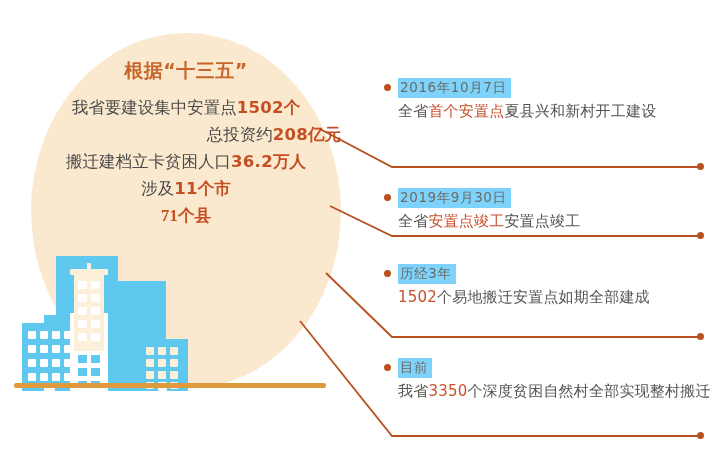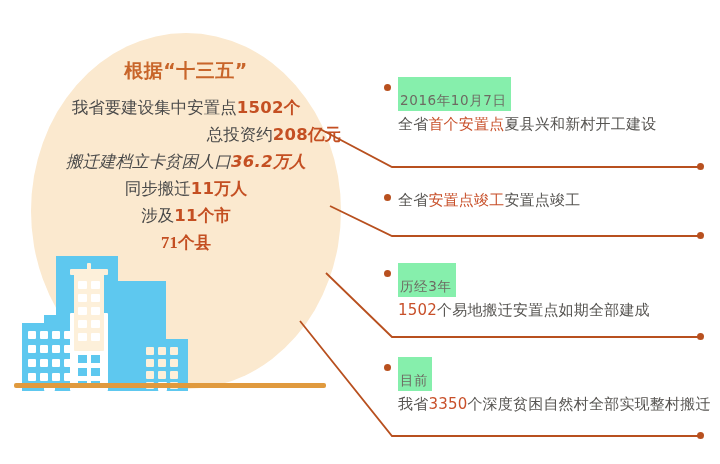--- a/index.html
+++ b/index.html
@@ -66,21 +66,21 @@
     letter-spacing: 0.3px;
   }
   .stat-line .unit {
     color: #c44f22;
     font-weight: bold;
   }
 
   
   .sl-1 { padding-right: 0px; }
   .sl-2 { padding-right: 0px; text-align: right; }
-  .sl-3 { padding-right: 0px; font-style: italic; }
+  .sl-3 { padding-right: 0px; }
   .sl-4 { padding-right: 0px; }
   .sl-5 { padding-right: 0px; }
   .sl-6 { padding-right: 0px; font-family: Liberation Serif, serif; }
 
   
   .city {
     position: absolute;
     left: 14px;
     top: 240px;
     width: 200px;
@@ -110,22 +110,22 @@
   .entry {
     position: absolute;
     left: 398px;
     width: 316px;
   }
   .entry-date {
     font-size: 13.5px;
     color: #6d6a62;
     line-height: 18px;
     display: inline-block;
-    background: #86efac;
-    padding: 14px 4px 2px 2px;
+    background: #7dd3fc;
+    padding: 0 4px 2px 2px;
     letter-spacing: 0.6px;
   }
   .bullet-dot {
     position: absolute;
     left: -14px;
     top: 7px;
     width: 7px;
     height: 7px;
     border-radius: 50%;
     background: #b8501f;
@@ -239,23 +239,20 @@
 
     <div class="stat-line sl-1">
       <span>我省要建设集中安置点</span><span class="num">1502</span><span class="unit">个</span>
     </div>
     <div class="stat-line sl-2">
       <span>总投资约</span><span class="num">208</span><span class="unit">亿元</span>
     </div>
     <div class="stat-line sl-3">
       <span>搬迁建档立卡贫困人口</span><span class="num">36.2</span><span class="unit">万人</span>
     </div>
-    <div class="stat-line sl-4">
-      <span>同步搬迁</span><span class="num">11</span><span class="unit">万人</span>
-    </div>
     <div class="stat-line sl-5">
       <span>涉及</span><span class="num">11</span><span class="unit">个市</span>
     </div>
     <div class="stat-line sl-6">
       <span></span><span class="num">71</span><span class="unit">个县</span>
     </div>
   </div>
 
   <svg class="connectors" viewBox="0 0 720 464">
     <polyline points="320,118 392,156 700,156" fill="none" stroke="#b8501f" stroke-width="1.8"></polyline>
@@ -272,20 +269,21 @@
   <div class="entry" style="top:66px;">
     <span class="bullet-dot"></span>
     <span class="entry-date">2016年10月7日</span>
     <div class="entry-body">
       <span>全省</span><span class="em">首个安置点</span><span>夏县兴和新村开工建设</span>
     </div>
   </div>
 
   <div class="entry" style="top:176px;">
     <span class="bullet-dot"></span>
+    <span class="entry-date">2019年9月30日</span>
     <div class="entry-body">
       <span>全省</span><span class="em">安置点竣工</span><span>安置点竣工</span>
     </div>
   </div>
 
   <div class="entry" style="top:252px;">
     <span class="bullet-dot"></span>
     <span class="entry-date">历经3年</span>
     <div class="entry-body">
       <span></span><span class="em">1502</span><span>个易地搬迁安置点如期全部建成</span>

